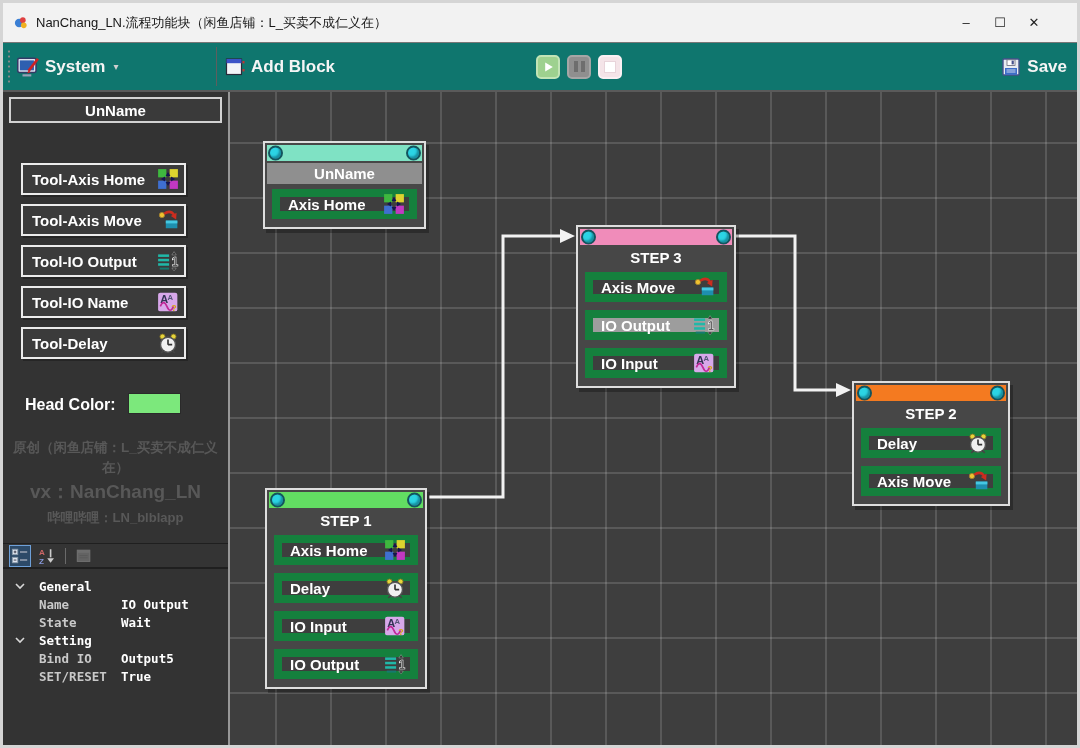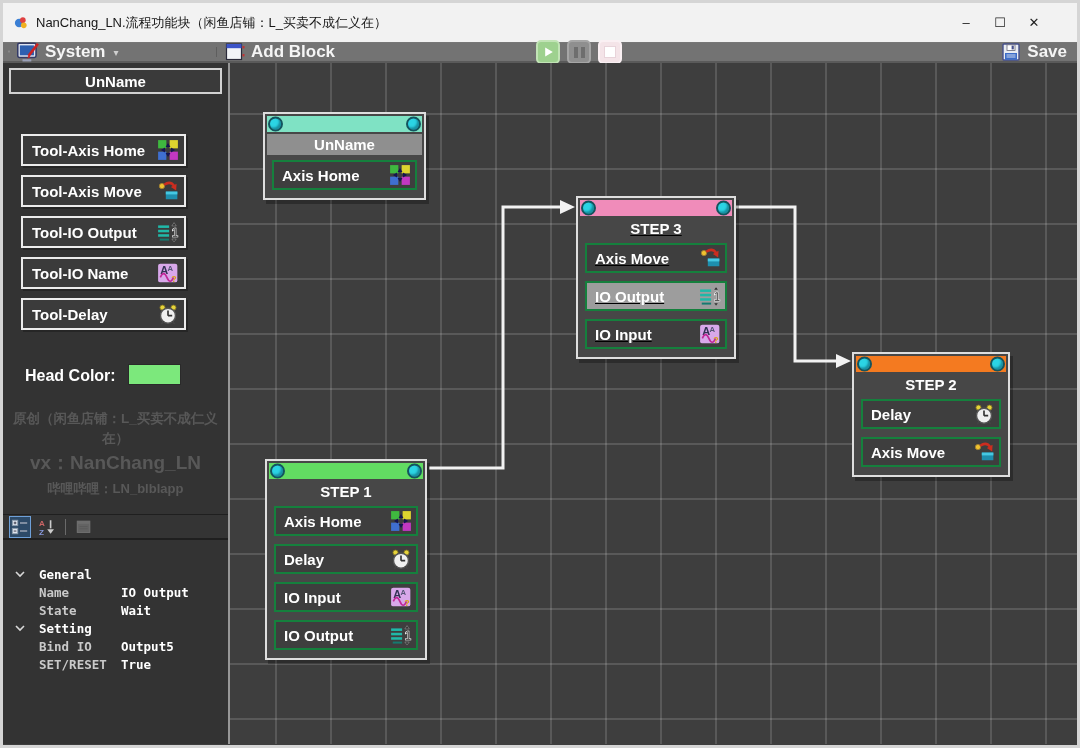--- a/index.html
+++ b/index.html
@@ -12,21 +12,21 @@
   
   .titlebar { height:40px; background:#f2f2f2; display:flex; align-items:center;
               border-bottom:1px solid #777; }
   .app-icon { width:15px; height:15px; margin:0 8px 0 10px; flex:0 0 auto; }
   .titlebar-title { font-size:13px; color:#161616; white-space:nowrap; }
   .win-controls { margin-left:auto; display:flex; align-items:center; padding-right:26px; }
   .win-btn { width:34px; height:22px; display:flex; align-items:center; justify-content:center;
              font-size:13px; color:#222; cursor:default; }
 
   
-  .toolbar { position:relative; height:20px; background:#737373; border-bottom:2px solid #5a5a5a; }
+  .toolbar { position:relative; height:49px; background:#0f766e; border-bottom:2px solid #5a5a5a; }
   .tb-grip { position:absolute; left:4px; top:6px; bottom:6px; width:4px;
              background-image:radial-gradient(circle, #888 1px, transparent 1.2px);
              background-size:4px 5px; }
   .tb-group { position:absolute; top:0; height:100%; display:flex; align-items:center; gap:6px; }
   .tb-label { color:#f5f5f5; font-weight:bold; font-size:17px; white-space:nowrap; }
   .tb-caret { color:#cfcfcf; font-size:10px; margin-left:2px; }
   .tb-sep { position:absolute; left:213px; top:4px; bottom:4px; width:1px; background:#5e5e5e; }
   .ic20 { width:20px; height:20px; }
   .ic22 { width:22px; height:22px; }
   .transport-btn { width:24px; height:24px; border-radius:5px; display:flex; align-items:center;
@@ -62,21 +62,21 @@
   .wm2 { font-size:19px; line-height:27px; }
   .wm3 { font-size:13px; line-height:26px; }
 
   .pg-toolbar { margin-top:12px; height:26px; border-top:1px solid #1f1f1f; border-bottom:2px solid #1f1f1f;
                 display:flex; align-items:center; gap:5px; padding:0 6px; background:#343434; }
   .pg-tool { width:22px; height:22px; display:flex; align-items:center; justify-content:center; }
   .pg-tool.selected { background:#2d4a68; border:1px solid #6ea0d8; }
   .pg-tool.disabled { opacity:.55; }
   .pg-sep { width:1px; height:16px; background:#6a6a6a; margin:0 2px; }
 
-  .pg-rows { padding-top:25px; font-family:"DejaVu Sans Mono", monospace; font-size:12.5px;
+  .pg-rows { padding-top:8px; font-family:"DejaVu Sans Mono", monospace; font-size:12.5px;
              font-weight:bold; }
   .pg-row { height:18px; display:flex; align-items:center; padding-left:12px; }
   .pg-chevron { width:24px; display:flex; align-items:center; }
   .pg-cat-label { color:#ffffff; }
   .pg-label { width:82px; color:#c9c9c9; margin-left:24px; font-weight:bold; }
   .pg-value { color:#ffffff; }
 
   
   .canvas { position:relative; flex:1 1 auto; overflow:hidden; background-color:#3e3e3e;
     background-image:
@@ -89,21 +89,21 @@
   .block { position:absolute; background:#474747; border:2px solid #dedede;
            box-shadow:3px 4px 0 rgba(0,0,0,.28); }
   .block-header { height:16px; margin:2px; position:relative; }
   .connector { position:absolute; width:15px; height:15px; border-radius:50%; background:#2bd4e4;
                border:2px solid #14545e; top:50%; transform:translateY(-50%);
                box-shadow:inset -2px -2px 2px rgba(0,60,80,.45); }
   .connector.left { left:1px; } .connector.right { right:1px; }
   .block-title { text-align:center; color:#fff; font-weight:bold; font-size:15px; padding:2px 0 3px; }
   .block-title.gray { background:#8f8f8f; margin:0 2px 2px 2px; padding:2px 0; }
   .block-items { padding:3px 7px 8px 7px; }
-  .block-item { height:30px; border:2px solid #15803d; background:#3e3e3e; display:flex;
+  .block-item { height:30px; border:8px solid #15803d; background:#3e3e3e; display:flex;
                 align-items:center; justify-content:space-between; padding:0 4px 0 8px;
                 margin-bottom:8px; }
   .block-item:last-child { margin-bottom:0; }
   .block-item.selected { background:#9d9d9d; }
   .block-item .item-label { color:#fff; font-weight:bold; font-size:15px; white-space:nowrap; }
 </style>
 </head>
 <body>
 
 <svg width="0" height="0" style="position:absolute">
@@ -368,21 +368,21 @@
         <div class="block-items">
           <div class="block-item">
             <span class="item-label">Axis Home</span>
             <svg class="ic22">
                 <use href="#i-axis-home"></use>
               </svg>
           </div>
         </div>
       </div>
 
-      <div class="block" style="left:346px; top:133px; width:160px;text-decoration:underline;">
+      <div class="block" style="left:346px; top:133px; width:160px;">
         <div class="block-header" style="background: rgb(240, 140, 186);">
           <span class="connector left"></span>
           <span class="connector right"></span>
         </div>
         <div class="block-title">STEP 3</div>
         <div class="block-items">
           <div class="block-item">
             <span class="item-label">Axis Move</span>
             <svg class="ic22">
                 <use href="#i-axis-move"></use>

